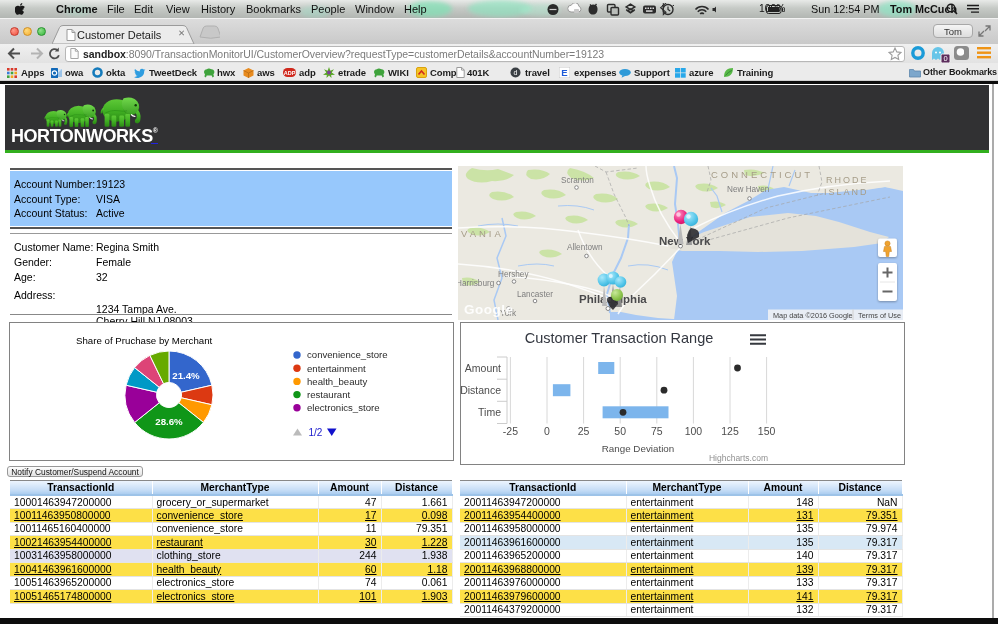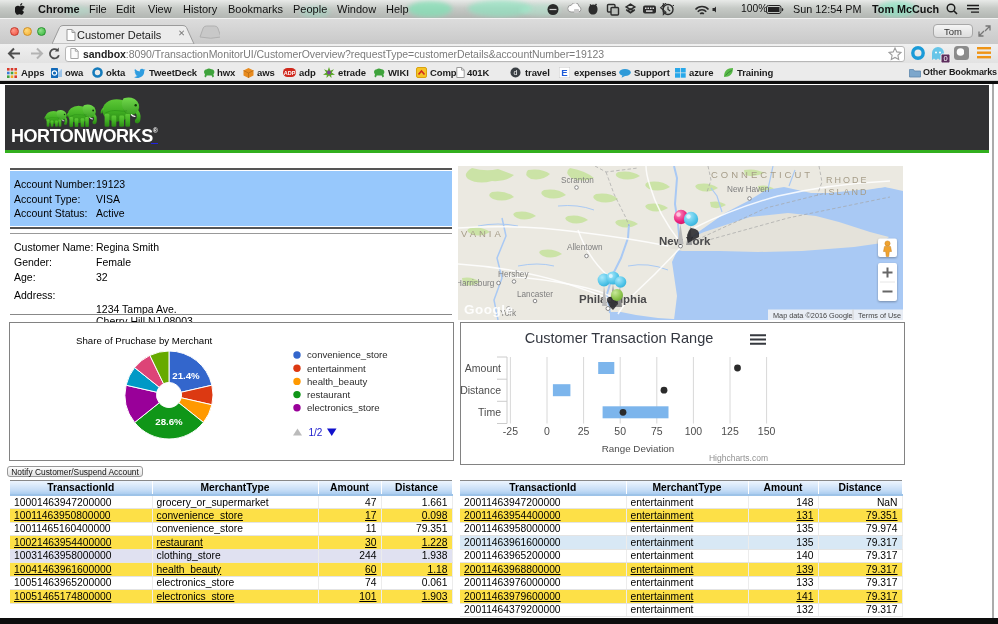--- a/index.html
+++ b/index.html
@@ -5,21 +5,21 @@
   * { margin:0; padding:0; box-sizing:border-box; }
   html,body { width:998px; height:624px; overflow:hidden; background:#fff;
     font-family:"Liberation Sans", sans-serif; }
   .abs { position:absolute; }
   #stage { position:relative; width:998px; height:624px; overflow:hidden; }
   
   #menubar { left:0; top:0; width:998px; height:18px;
     background:linear-gradient(#e8eae8 0%,#c6cac6 45%,#b2b6b2 100%);
     font-size:11px; color:#111; }
   #menubar .blot { position:absolute; border-radius:50%; filter:blur(2px); }
-  .mitem { position:absolute; top:3px; white-space:nowrap; }
+  .mitem { position:absolute; top:3px; white-space:nowrap;margin-left:18px; }
   
   #tabstrip { left:0; top:18px; width:998px; height:26px;
     background:linear-gradient(#dcdcdc,#c9c9c9); border-top:1px solid #f2f2f2; }
   .tl { position:absolute; top:26.5px; width:9px; height:9px; border-radius:50%; }
   
   #toolbar { left:0; top:44px; width:998px; height:19px;
     background:linear-gradient(#f0f0f0,#e2e2e2); }
   #urlfield { position:absolute; left:65px; top:45.5px; width:840px; height:16.5px;
     background:#fff; border:1px solid #b7b7b7; border-radius:3px; }
   

